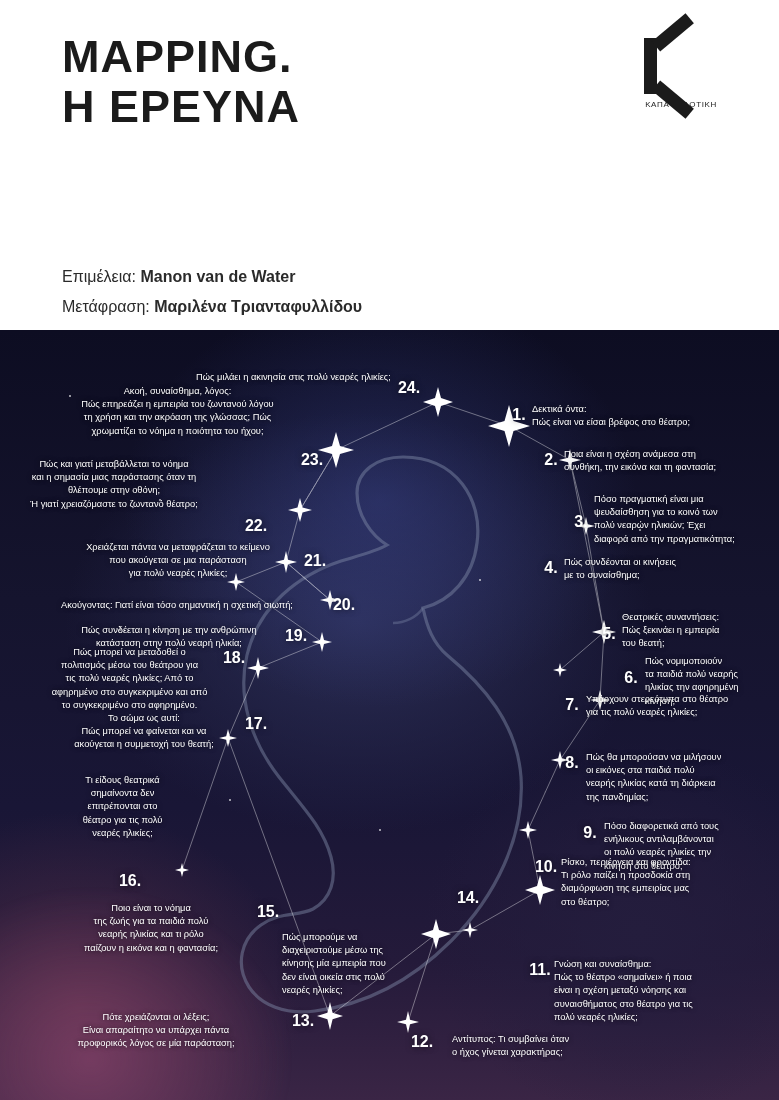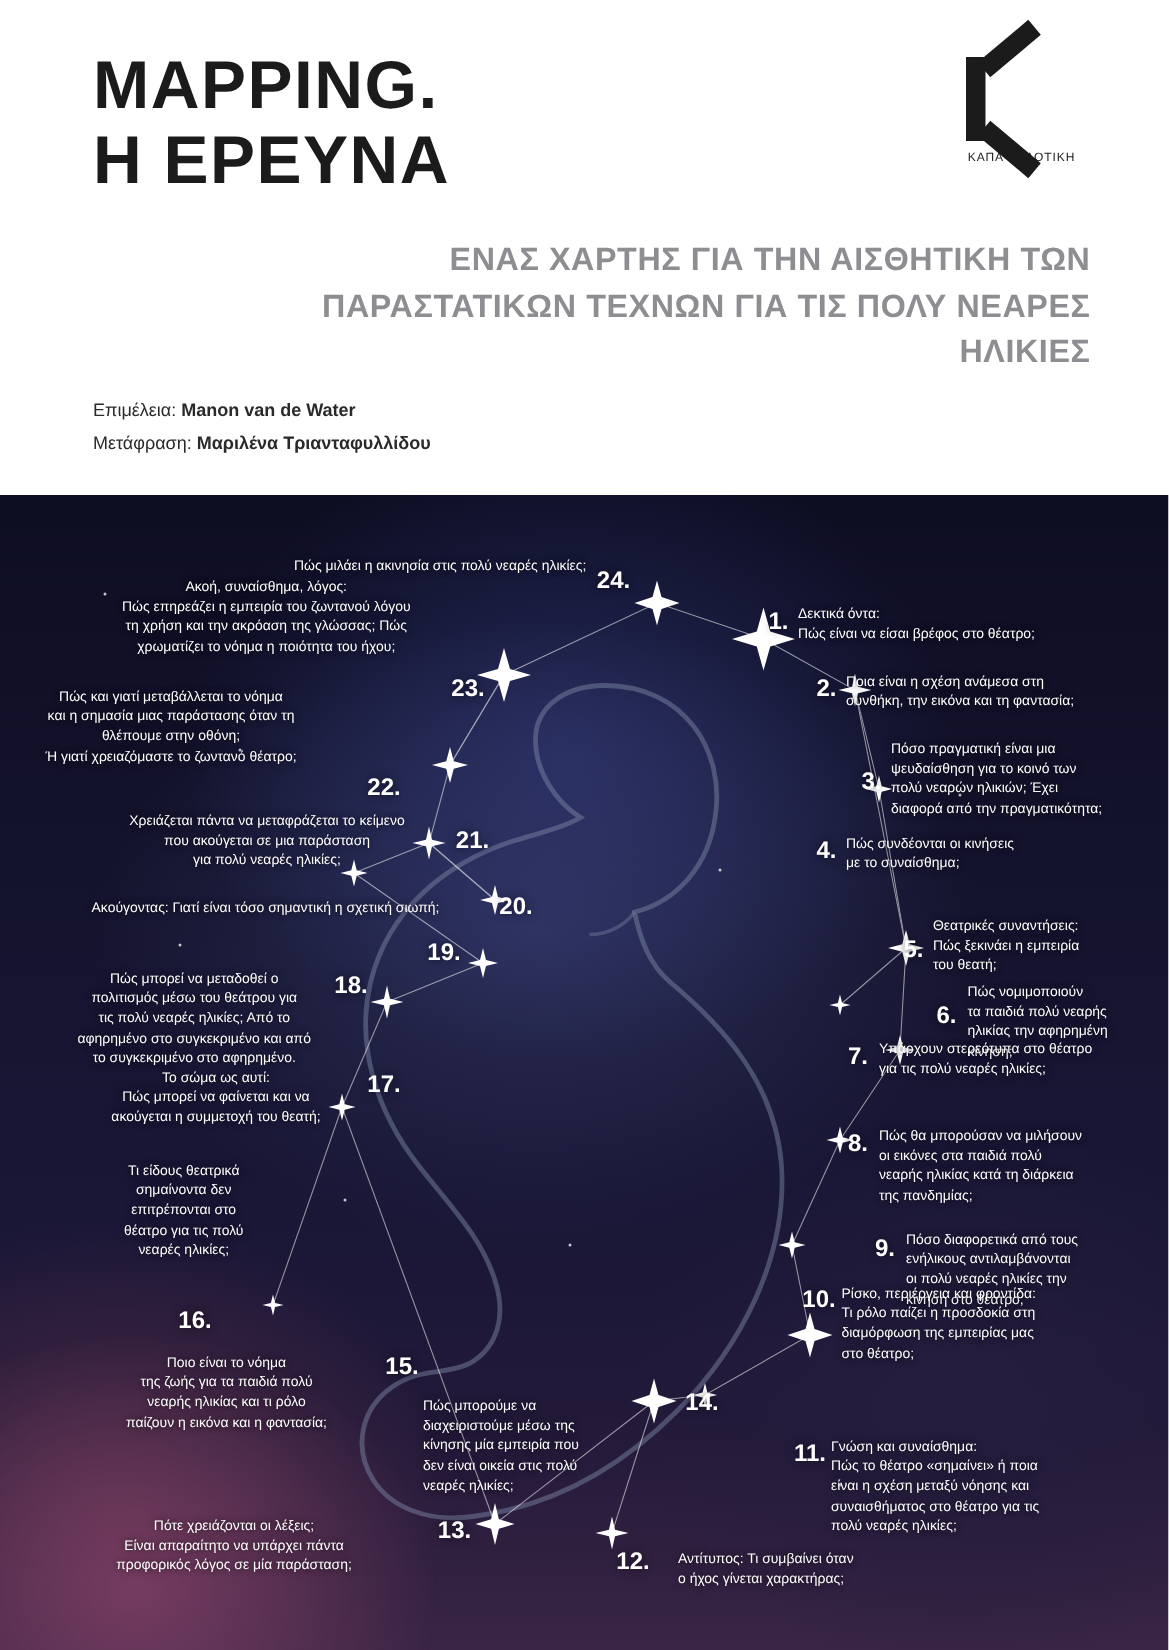--- a/index.html
+++ b/index.html
@@ -83,21 +83,21 @@
     text-align: right;
     font-size: 21.5px;
     font-weight: bold;
     color: #8e8e92;
     line-height: 1.42;
     letter-spacing: 0.4px;
   }
   .credits {
     position: absolute;
     left: 62px; top: 262px;
-    font-size: 12px;
+    font-size: 16px;
     color: #2a2a2a;
     line-height: 1.85;
   }
   .credits .lbl { font-weight: normal; }
   .credits .val { font-weight: bold; }
 
   
   .map {
     position: absolute;
     left: 0; top: 330px;
@@ -195,23 +195,20 @@
 
     <div class="logo">
       <div class="logo-mark">
         <span class="bar"></span>
           <span class="k-up"></span>
           <span class="k-down"></span>
       </div>
       <div class="logo-text">ΚΑΠΑ ΕΚΔΟΤΙΚΗ</div>
     </div>
 
-    <div class="subtitle">ΕΝΑΣ ΧΑΡΤΗΣ ΓΙΑ ΤΗΝ ΑΙΣΘΗΤΙΚΗ
-ΤΩΝ ΠΑΡΑΣΤΑΤΙΚΩΝ ΤΕΧΝΩΝ
-ΓΙΑ ΤΙΣ ΠΟΛΥ ΝΕΑΡΕΣ ΗΛΙΚΙΕΣ</div>
 
     <div class="credits">
       <div>
         <span class="lbl">Επιμέλεια:</span>
         <span class="val">Manon van de Water</span>
       </div>
       <div>
         <span class="lbl">Μετάφραση:</span>
         <span class="val">Μαριλένα Τριανταφυλλίδου</span>
       </div>
@@ -346,21 +343,21 @@
     <div class="num" style="left:551px; top:238px;">4.</div>
     <div class="num" style="left:609px; top:304px;">5.</div>
     <div class="num" style="left:631px; top:348px;">6.</div>
     <div class="num" style="left:572px; top:375px;">7.</div>
     <div class="num" style="left:572px; top:433px;">8.</div>
     <div class="num" style="left:590px; top:503px;">9.</div>
     <div class="num" style="left:546px; top:537px;">10.</div>
     <div class="num" style="left:540px; top:640px;">11.</div>
     <div class="num" style="left:422px; top:712px;">12.</div>
     <div class="num" style="left:303px; top:691px;">13.</div>
-    <div class="num" style="left:468px; top:606px;">14.</div>
+    <div class="num" style="left:468px; top:568px;">14.</div>
     <div class="num" style="left:268px; top:582px;">15.</div>
     <div class="num" style="left:130px; top:551px;">16.</div>
     <div class="num" style="left:256px; top:394px;">17.</div>
     <div class="num" style="left:234px; top:328px;">18.</div>
     <div class="num" style="left:296px; top:306px;">19.</div>
     <div class="num" style="left:344px; top:275px;">20.</div>
     <div class="num" style="left:315px; top:231px;">21.</div>
     <div class="num" style="left:256px; top:196px;">22.</div>
     <div class="num" style="left:312px; top:130px;">23.</div>
     <div class="num" style="left:409px; top:58px;">24.</div>
@@ -422,20 +419,22 @@
 θέατρο για τις πολύ
 νεαρές ηλικίες;</div>
     <div class="txt r" style="left:244px; top:382px; width:200px;">Το σώμα ως αυτί:
 Πώς μπορεί να φαίνεται και να
 ακούγεται η συμμετοχή του θεατή;</div>
     <div class="txt r" style="left:222px; top:316px; width:185px;">Πώς μπορεί να μεταδοθεί ο
 πολιτισμός μέσω του θεάτρου για
 τις πολύ νεαρές ηλικίες; Από το
 αφηρημένο στο συγκεκριμένο και από
 το συγκεκριμένο στο αφηρημένο.</div>
+    <div class="txt r" style="left:284px; top:294px; width:230px;">Πώς συνδέεται η κίνηση με την ανθρώπινη
+κατάσταση στην πολύ νεαρή ηλικία;</div>
     <div class="txt r" style="left:332px; top:269px; width:310px;">Ακούγοντας: Γιατί είναι τόσο σημαντική η σχετική σιωπή;</div>
     <div class="txt r" style="left:303px; top:211px; width:250px;">Χρειάζεται πάντα να μεταφράζεται το κείμενο
 που ακούγεται σε μια παράσταση
 για πολύ νεαρές ηλικίες;</div>
     <div class="txt r" style="left:244px; top:128px; width:260px;">Πώς και γιατί μεταβάλλεται το νόημα
 και η σημασία μιας παράστασης όταν τη
 θλέπουμε στην οθόνη;
 Ή γιατί χρειαζόμαστε το ζωντανό θέατρο;</div>
     <div class="txt r" style="left:300px; top:55px;  width:245px;">Ακοή, συναίσθημα, λόγος:
 Πώς επηρεάζει η εμπειρία του ζωντανού λόγου

